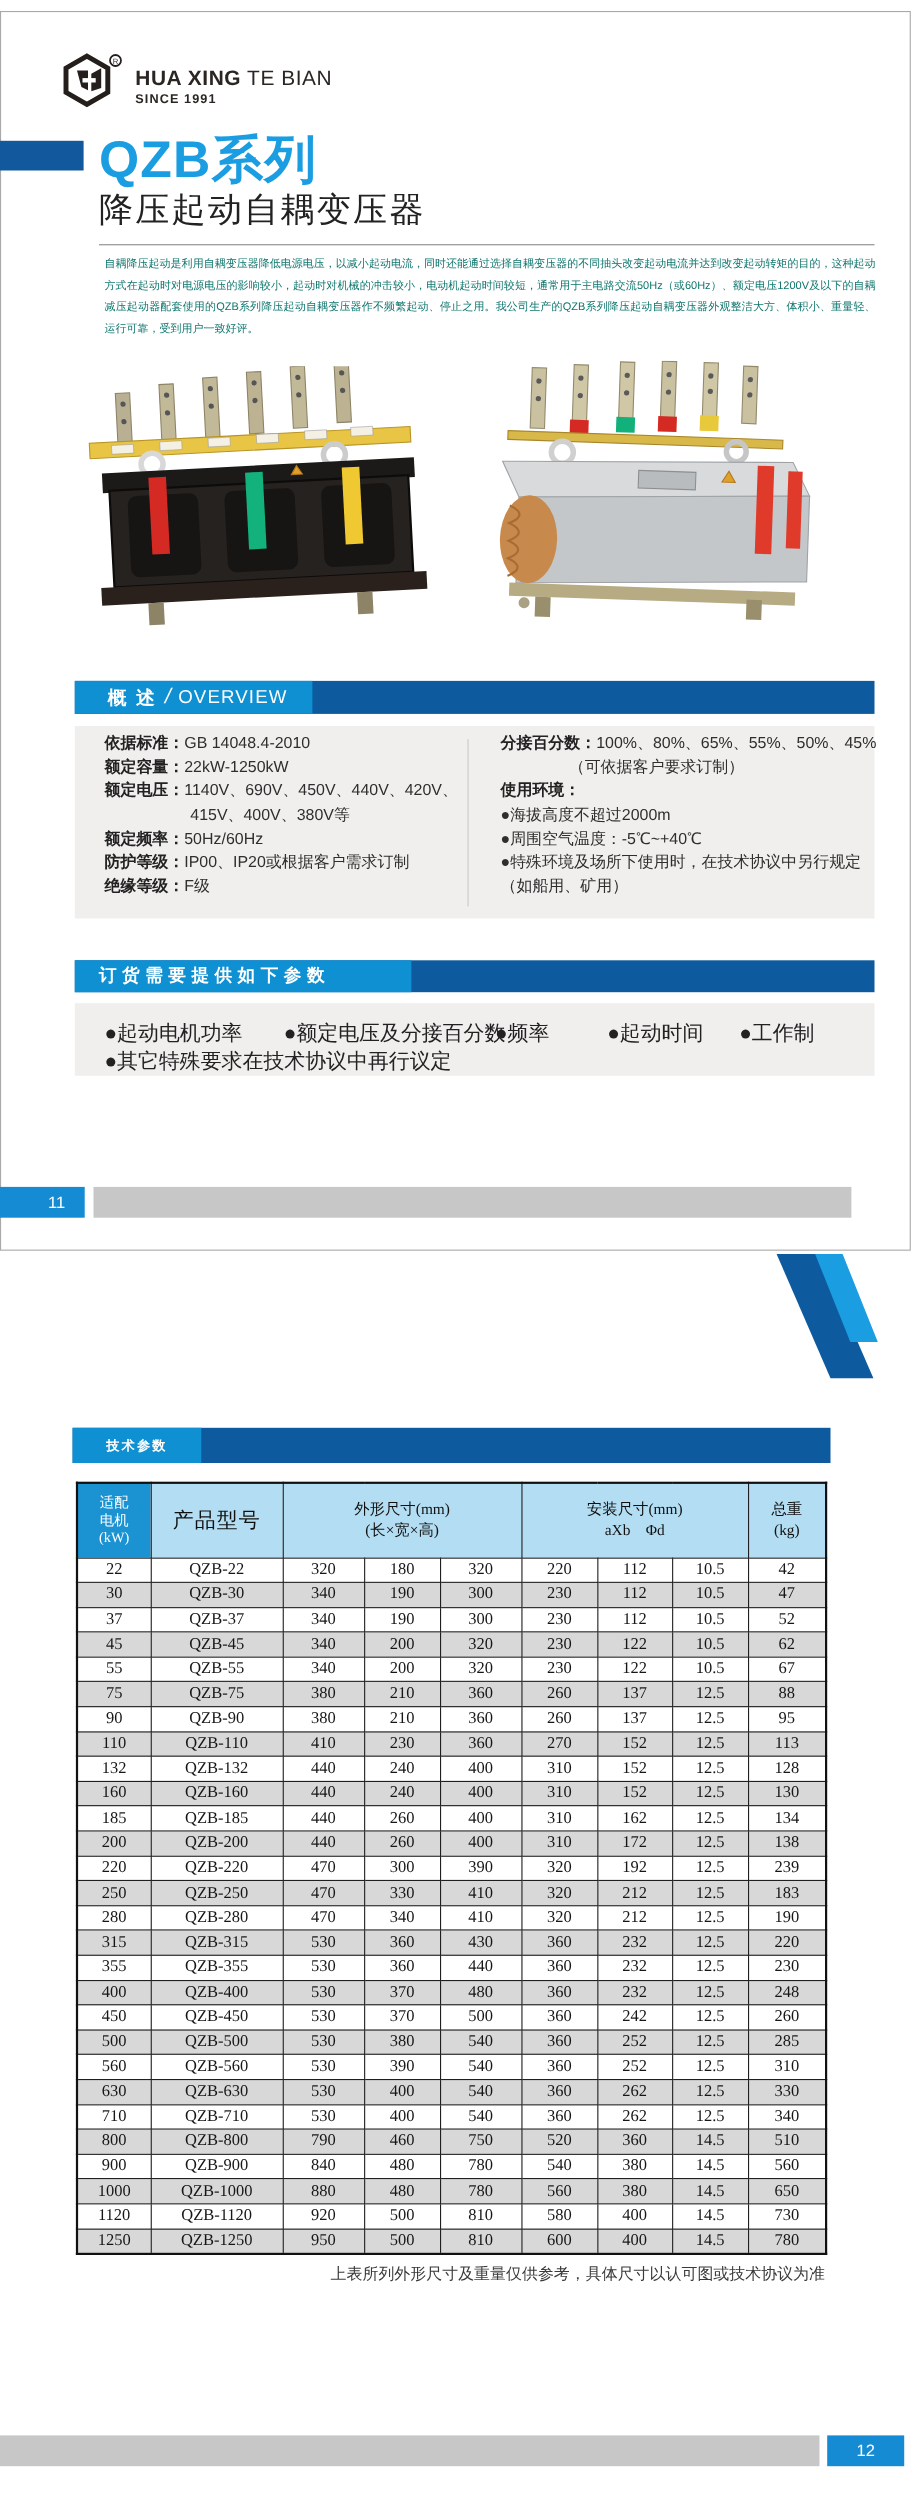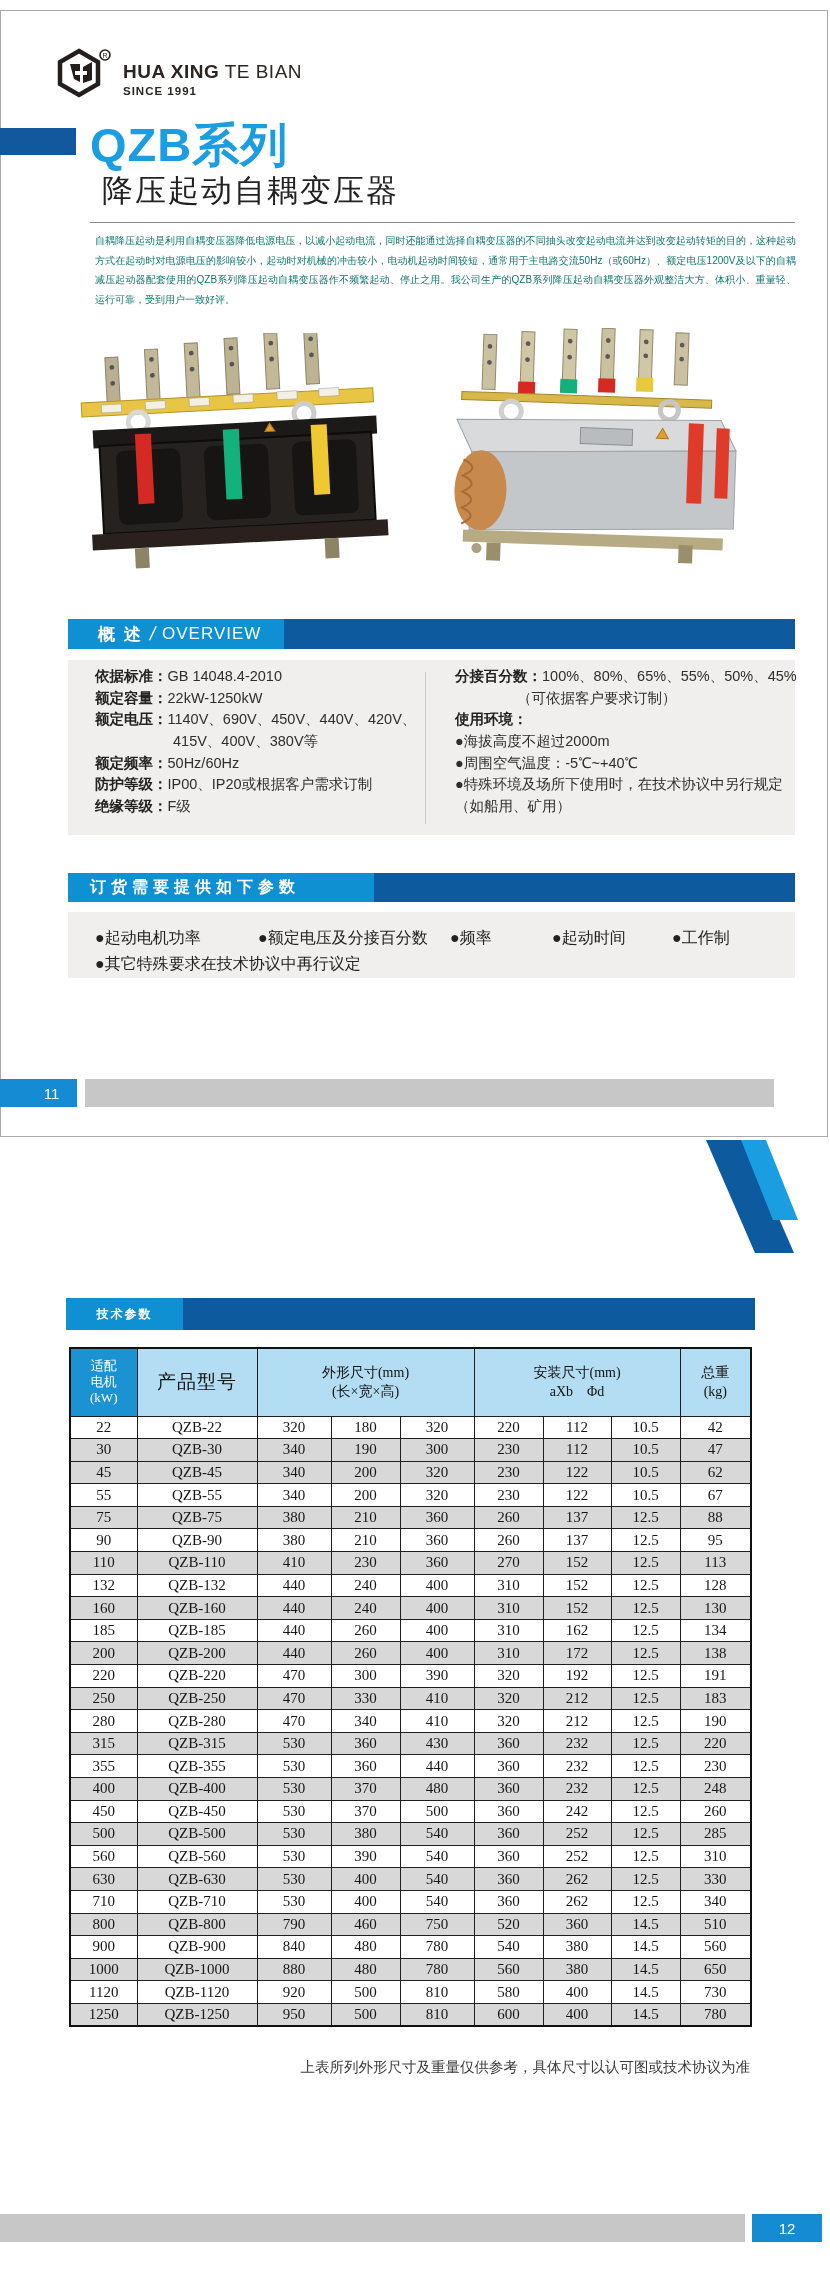--- a/index.html
+++ b/index.html
@@ -15,21 +15,21 @@
   #logo{left:55px;top:46px;width:300px;height:60px;display:flex;align-items:center;}
   #logo svg{display:block;}
   .brand-text{margin-left:10px;padding-top:8px;color:#2b2623;line-height:1;}
   .brand-line1{font-size:19px;letter-spacing:.5px;}
   .brand-line1 .b{font-weight:bold;}
   .brand-line2{font-size:11.5px;font-weight:bold;letter-spacing:1px;margin-top:5px;}
 
   
   #accent-bar{left:0;top:128px;width:76px;height:27px;background:#11589c;}
   #series-title{left:90px;top:114px;font-size:47px;font-weight:bold;color:#1b9de2;letter-spacing:1px;}
-  #series-subtitle{left:90px;top:170px;font-size:31px;color:#222;letter-spacing:2px;margin-left:12px;}
+  #series-subtitle{left:90px;top:170px;font-size:31px;color:#222;letter-spacing:2px;}
   #title-rule{left:90px;top:222px;width:705px;height:1px;background:#8a8a8a;}
 
   
   #intro{left:95px;top:231px;width:701px;font-size:10px;line-height:19.5px;color:#0f766e;text-align:justify;}
 
   
   .sec-bar{height:30px;background:#0d5a9f;}
   .sec-bar .light{position:absolute;left:0;top:0;height:100%;background:#0e90d2;display:flex;align-items:center;color:#fff;}
   #overview-bar{left:68px;top:619px;width:727px;}
   #overview-bar .light{width:216px;padding-left:30px;box-sizing:border-box;font-size:17px;}
@@ -49,21 +49,21 @@
   #overview-divider{left:425px;top:672px;width:1px;height:152px;background:#c9c9c9;}
   .spec-col{position:absolute;top:666px;font-size:14.5px;color:#2e2e2e;}
   #overview-left-col{left:95px;width:320px;}
   #overview-right-col{left:455px;width:330px;}
   .spec-line{height:21.7px;line-height:21.7px;white-space:nowrap;}
   .spec-label{font-weight:bold;color:#222;text-align:center;}
   .spec-line.ind-1{padding-left:78px;}
   .spec-line.ind-2{padding-left:62px;}
 
   #order-panel{left:68px;top:912px;width:727px;height:66px;}
-  .order-item{position:absolute;font-size:16px;color:#222;white-space:nowrap;line-height:1;}
+  .order-item{position:absolute;font-size:19px;color:#222;white-space:nowrap;line-height:1;}
 
   
   .pgnum-box{width:77px;height:28px;background:#148bd3;color:#fff;font-size:15px;display:flex;align-items:center;}
   #pgnum-11{left:0;top:1079px;justify-content:center;padding-left:26px;box-sizing:border-box;}
   #pgnum-11-bar{left:85px;top:1079px;width:689px;height:28px;background:#c7c7c7;}
   #pgnum-12{left:752px;top:2214px;width:70px;height:28px;background:#148bd3;color:#fff;font-size:15px;display:flex;align-items:center;justify-content:center;}
   #pgnum-12-bar{left:0;top:2214px;width:745px;height:28px;background:#c7c7c7;}
 
   
   #tech-table{left:69px;top:1347px;border-collapse:collapse;table-layout:fixed;width:681px;font-family:"Liberation Serif",serif;}
@@ -331,20 +331,31 @@
           <td>30</td>
           <td>QZB-30</td>
           <td>340</td>
           <td>190</td>
           <td>300</td>
           <td>230</td>
           <td>112</td>
           <td>10.5</td>
           <td>47</td>
         </tr>
+        <tr>
+          <td>37</td>
+          <td>QZB-37</td>
+          <td>340</td>
+          <td>190</td>
+          <td>300</td>
+          <td>230</td>
+          <td>112</td>
+          <td>10.5</td>
+          <td>52</td>
+        </tr>
         <tr class="striped">
           <td>45</td>
           <td>QZB-45</td>
           <td>340</td>
           <td>200</td>
           <td>320</td>
           <td>230</td>
           <td>122</td>
           <td>10.5</td>
           <td>62</td>
@@ -439,21 +450,21 @@
         </tr>
         <tr>
           <td>220</td>
           <td>QZB-220</td>
           <td>470</td>
           <td>300</td>
           <td>390</td>
           <td>320</td>
           <td>192</td>
           <td>12.5</td>
-          <td>191</td>
+          <td>239</td>
         </tr>
         <tr class="striped">
           <td>250</td>
           <td>QZB-250</td>
           <td>470</td>
           <td>330</td>
           <td>410</td>
           <td>320</td>
           <td>212</td>
           <td>12.5</td>

